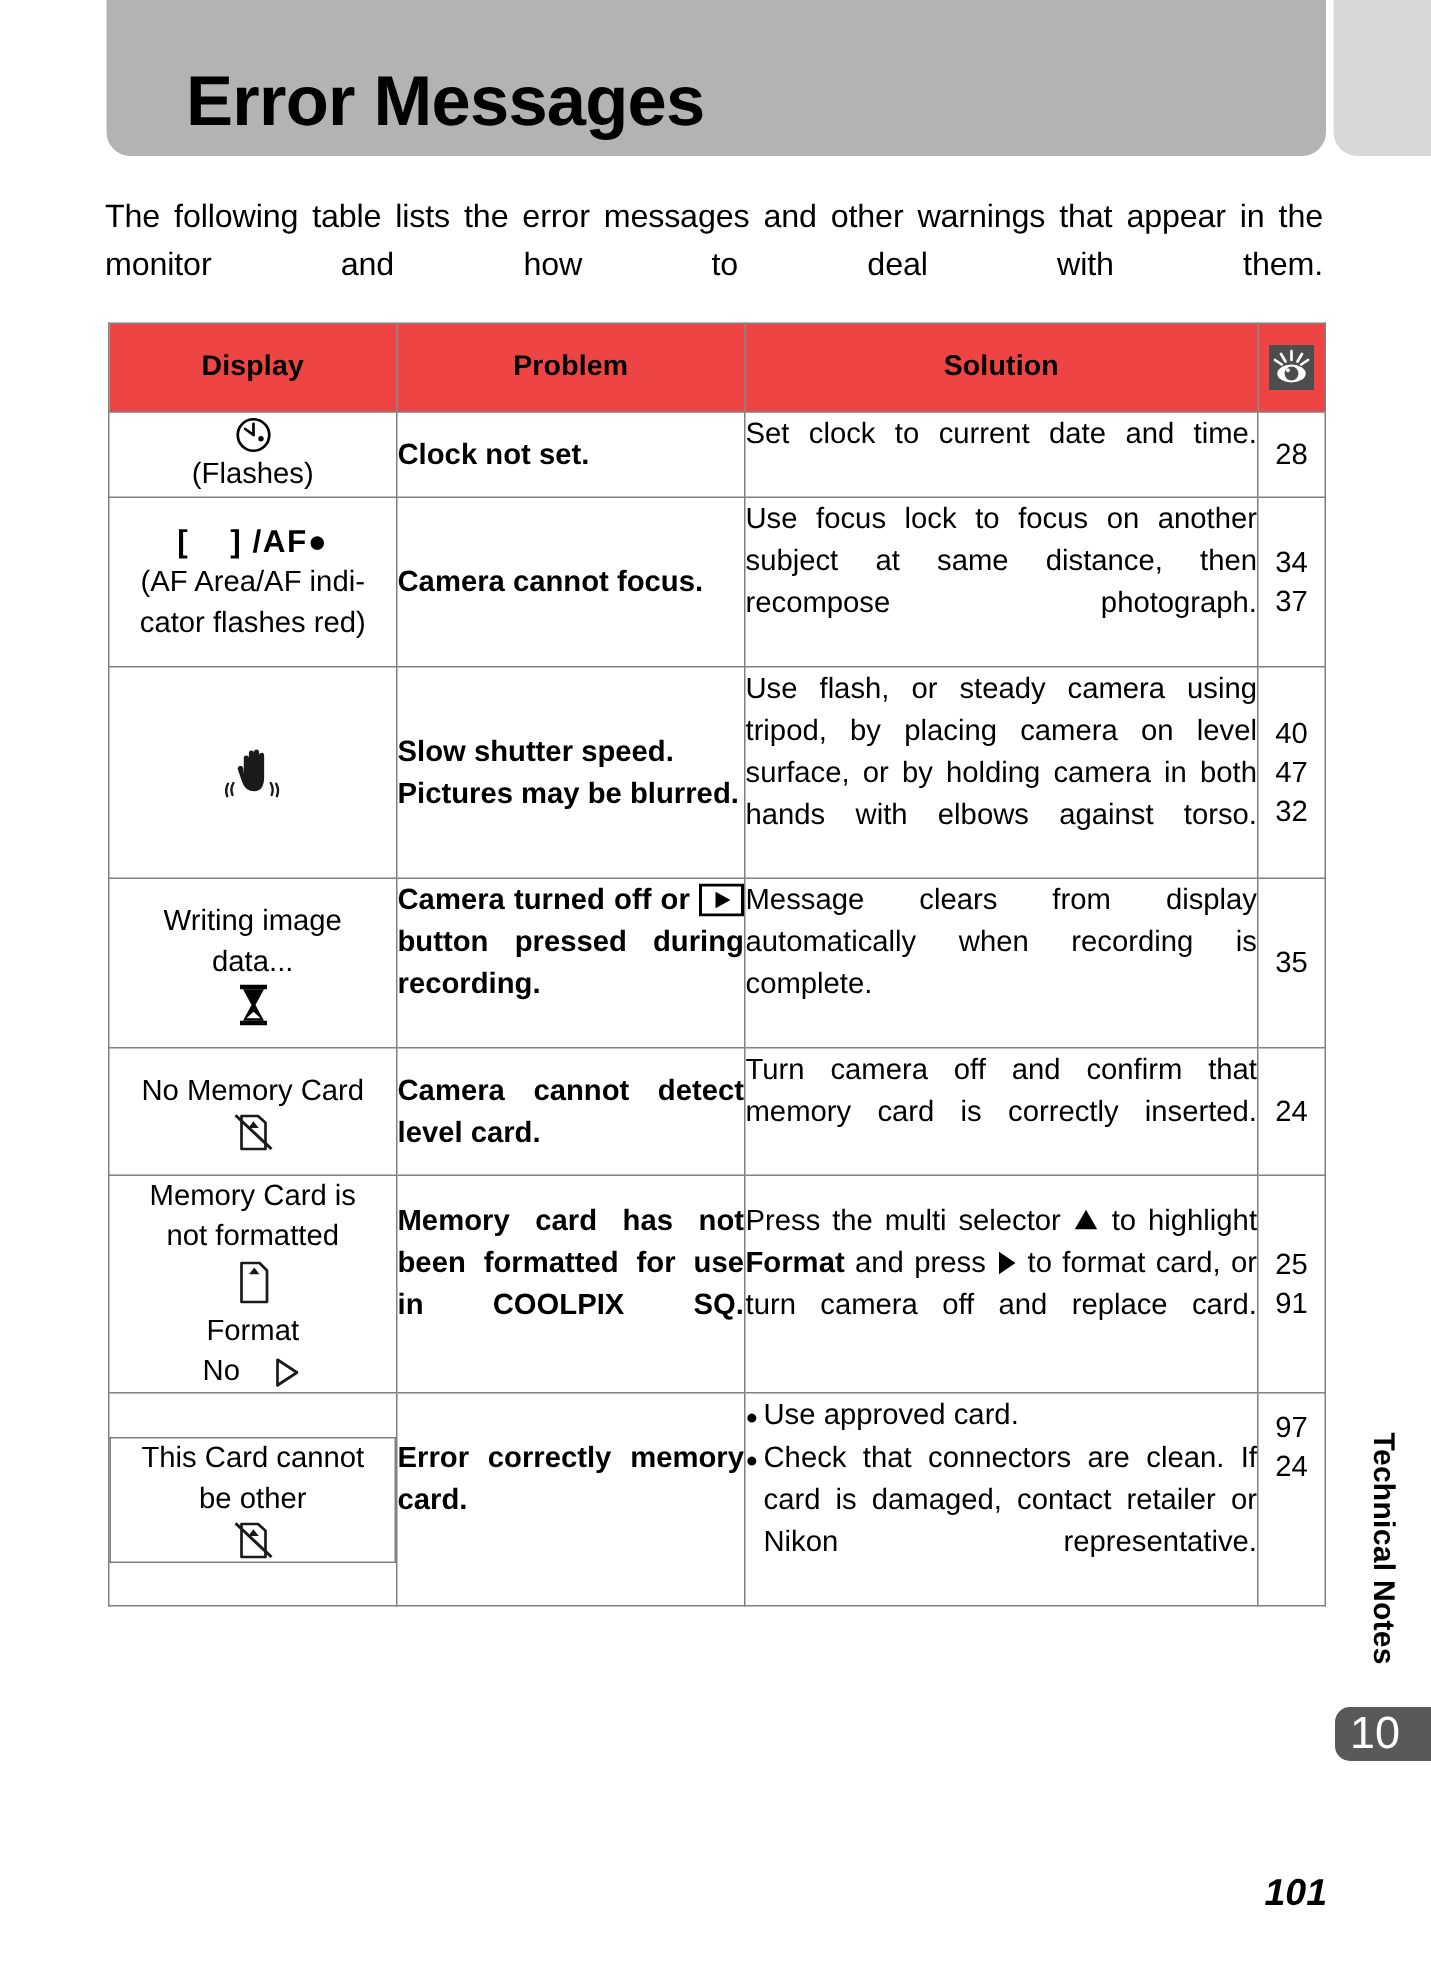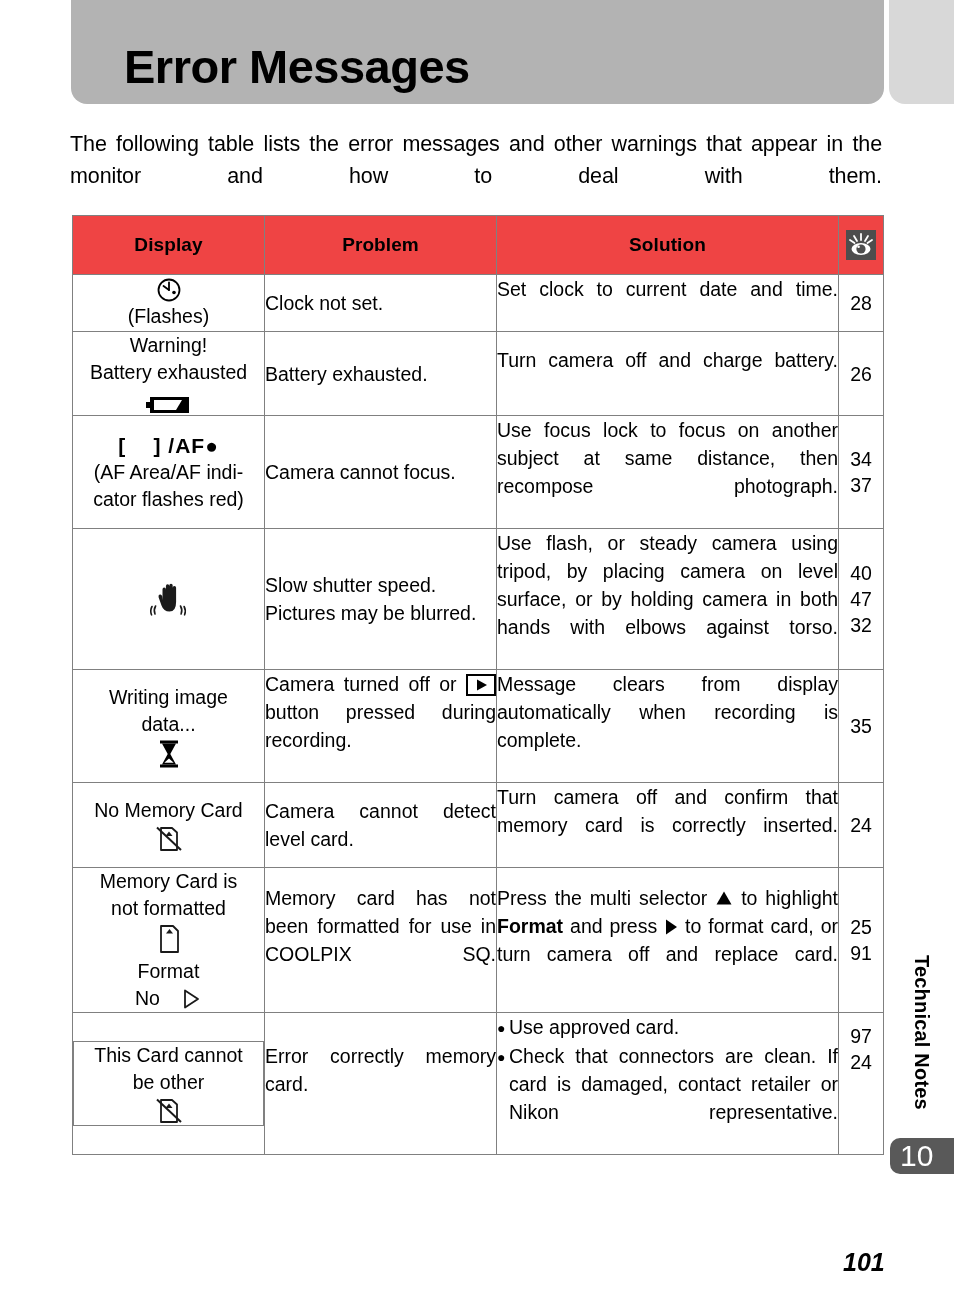--- a/index.html
+++ b/index.html
@@ -95,20 +95,21 @@
     font-size: 19.5px;
     line-height: 27px;
     padding: 7px 5px;
   }
   td.cell-problem {
     font-size: 19.5px;
     line-height: 28px;
     padding: 7px 9px;
     text-align: justify;
     text-justify: inter-word;
+    font-weight: bold;
   }
   td.cell-solution {
     font-size: 19.5px;
     line-height: 28px;
     padding: 7px 10px;
     text-align: justify;
     text-justify: inter-word;
   }
   td.cell-ref {
     text-align: center;
@@ -279,38 +280,20 @@
             </svg>
           </span>
         </div>
         <div>(Flashes)</div>
       </td>
       <td class="cell-problem nojust">Clock not set.</td>
       <td class="cell-solution just">Set clock to current date and time.</td>
       <td class="cell-ref">28</td>
     </tr>
 
-    <tr>
-      <td class="cell-display">
-        <div>Warning!</div>
-        <div>Battery exhausted</div>
-        <div style="margin-top:2px;">
-          <span class="icon icon-battery">
-            <svg viewBox="0 0 45 18" width="45" height="18">
-              <rect x="4" y="1" width="39" height="16" fill="#000"></rect>
-              <rect x="0" y="6" width="5" height="6" fill="#000"></rect>
-              <polygon points="8,4 36,4 30,14 8,14" fill="#fff"></polygon>
-            </svg>
-          </span>
-        </div>
-      </td>
-      <td class="cell-problem nojust">Battery exhausted.</td>
-      <td class="cell-solution just">Turn camera off and charge battery.</td>
-      <td class="cell-ref">26</td>
-    </tr>
 
     <tr>
       <td class="cell-display">
         <div class="afline"><span>[    ] /AF</span><span class="dot-filled">●</span></div>
         <div>(AF Area/AF indi-</div>
         <div>cator flashes red)</div>
       </td>
       <td class="cell-problem nojust">Camera cannot focus.</td>
       <td class="cell-solution just">Use focus lock to focus on another subject at same distance, then recompose photograph.</td>
       <td class="cell-ref" style="white-space:pre-line;">34

